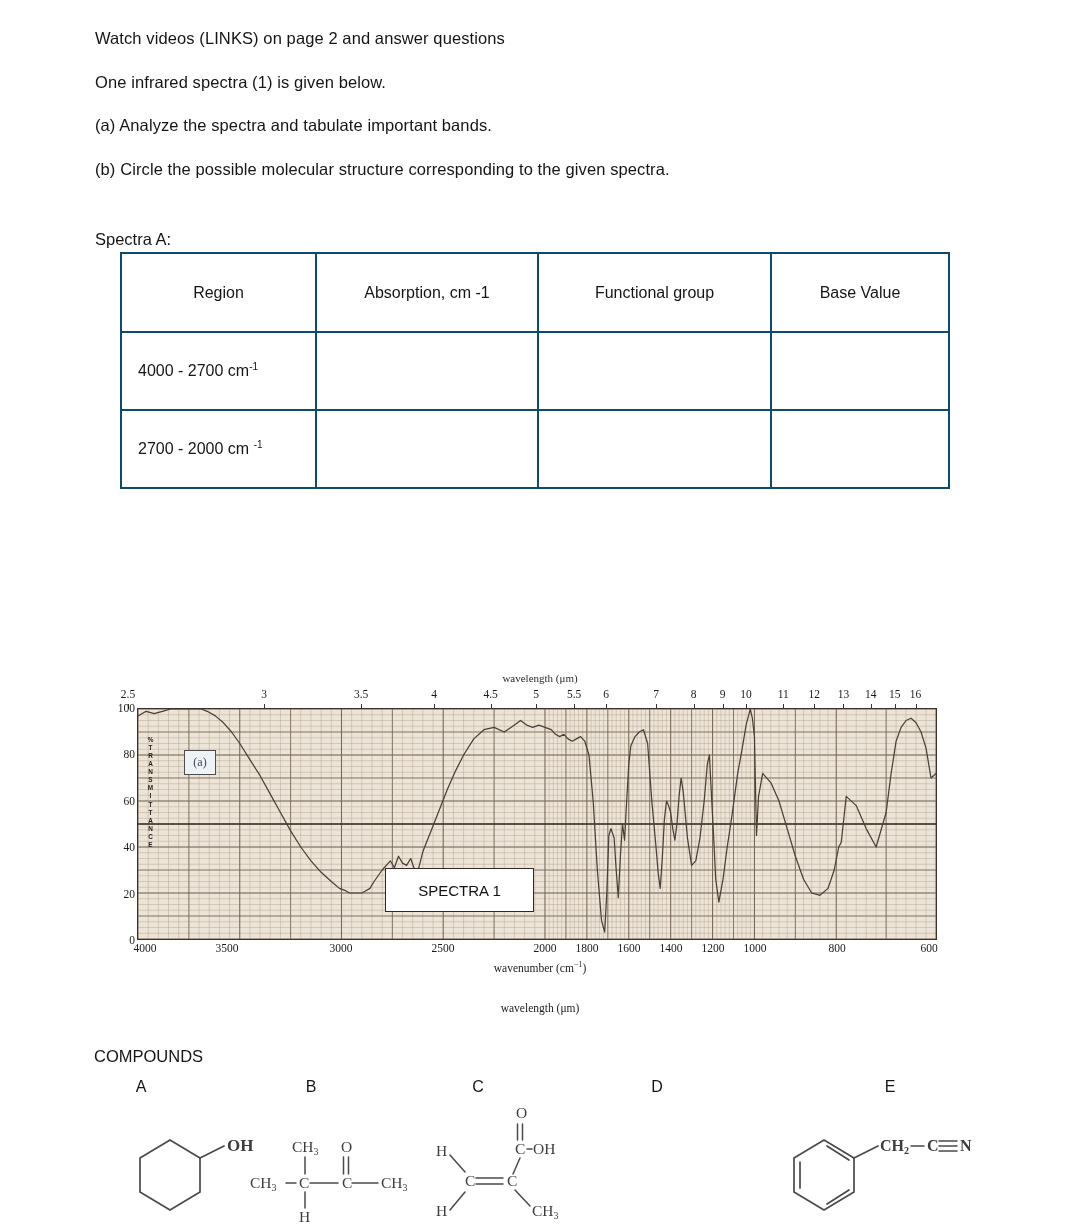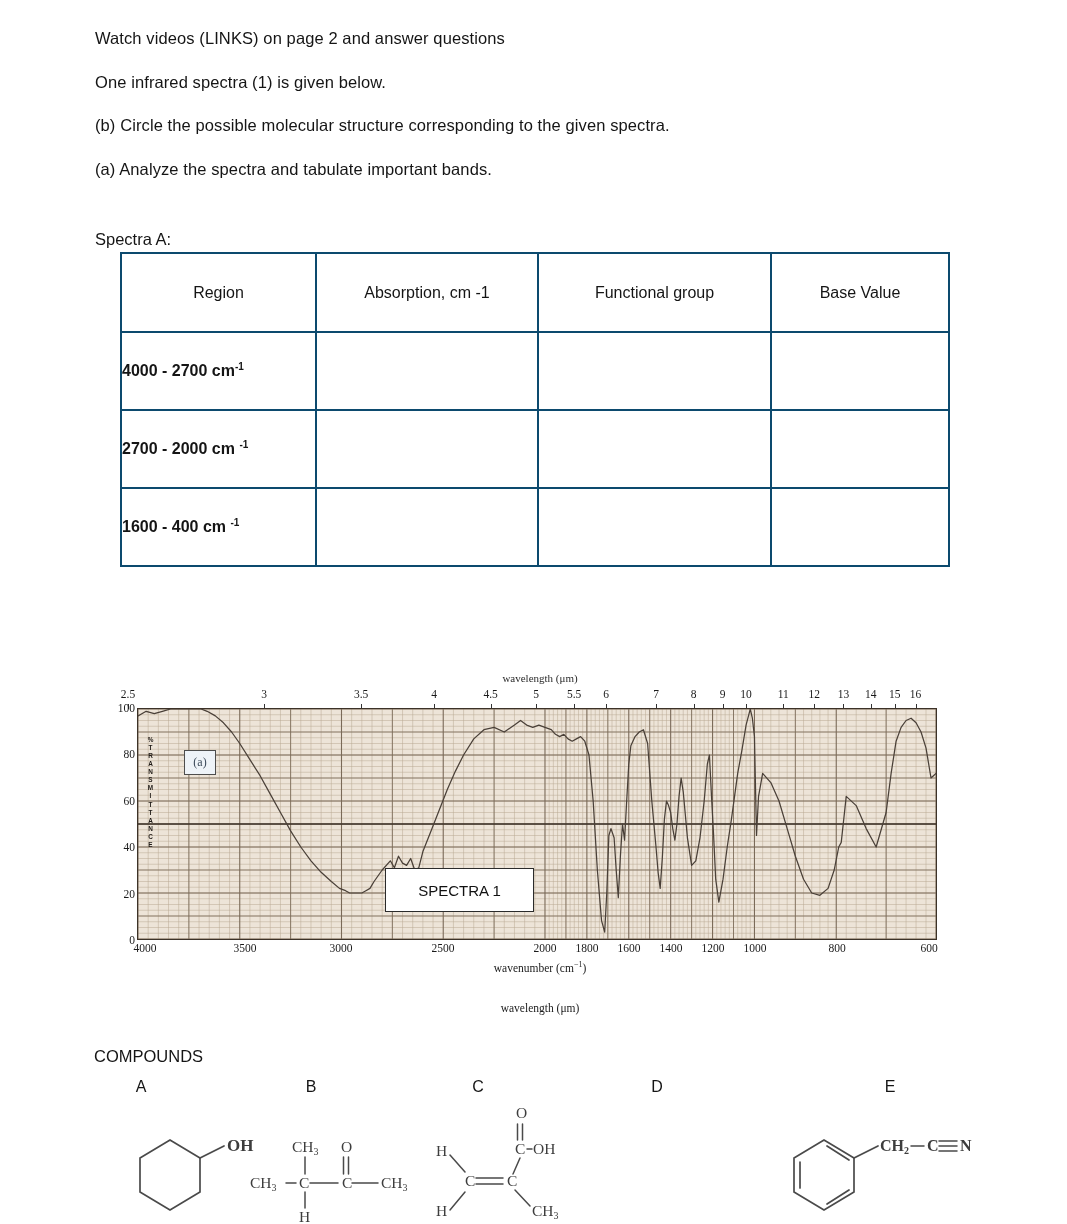--- a/index.html
+++ b/index.html
@@ -59,24 +59,24 @@
     height: 77px;
     text-align: center;
     font-weight: normal;
     font-size: 16px;
     color: #151515;
   }
   .ir-table tbody td {
     height: 76px;
   }
   .ir-table tbody td.region-cell {
+    padding-left: 16px;
     font-size: 16px;
     color: #151515;
     text-align: left;
-    font-weight: bold;
   }
   .col-region   { width: 195px; }
   .col-abs      { width: 222px; }
   .col-func     { width: 233px; }
   .col-base     { width: 178px; }
   sup.neg { font-size: 10px; vertical-align: super; }
 
   
   #chart-area {
     position: absolute;
@@ -271,22 +271,22 @@
     top: 0;
   }
   .struct svg { display: block; }
 </style>
 </head>
 <body>
 
 <div class="prompt-block">
   <div class="prompt-line">Watch videos (LINKS) on page 2 and answer questions</div>
   <div class="prompt-line">One infrared spectra (1)  is given below.</div>
+  <div class="prompt-line">(a) Analyze the spectra and tabulate important bands.</div>
   <div class="prompt-line">(b) Circle the possible molecular structure corresponding to the given spectra.</div>
-  <div class="prompt-line">(a) Analyze the spectra and tabulate important bands.</div>
 </div>
 
 <div class="spectra-a-label">Spectra  A:</div>
 
 <table class="ir-table">
   <colgroup>
     <col class="col-region">
       <col class="col-abs">
       <col class="col-func">
       <col class="col-base">
@@ -301,26 +301,20 @@
   </thead>
   <tbody>
     <tr>
       <td class="region-cell"><span>4000  -  2700  cm</span><sup class="neg">-1</sup></td>
       <td></td>
       <td></td>
       <td></td>
     </tr>
     <tr>
       <td class="region-cell"><span>2700  -  2000 cm </span><sup class="neg">-1</sup></td>
-      <td></td>
-      <td></td>
-      <td></td>
-    </tr>
-    <tr>
-      <td class="region-cell"><span>1600  - 400  cm </span><sup class="neg">-1</sup></td>
       <td></td>
       <td></td>
       <td></td>
     </tr>
   </tbody>
 </table>
 
 <div id="chart-area">
 
   <div class="chart-top-title">wavelength (μm)</div>
@@ -574,21 +568,21 @@
       <div>C</div>
       <div>E</div>
     </div>
 
   <div id="marker-a">(a)</div>
 
   <div id="spectra-callout">SPECTRA 1</div>
 
   <div class="bot-ticks" id="bot-ticks">
       <span style="left:8px;top:0px">4000</span>
-      <span style="left:108px;top:0px">3500</span>
+      <span style="left:90px;top:0px">3500</span>
       <span style="left:204px;top:0px">3000</span>
       <span style="left:306px;top:0px">2500</span>
       <span style="left:408px;top:0px">2000</span>
       <span style="left:450px;top:0px">1800</span>
       <span style="left:492px;top:0px">1600</span>
       <span style="left:534px;top:0px">1400</span>
       <span style="left:576px;top:0px">1200</span>
       <span style="left:618px;top:0px">1000</span>
       <span style="left:700px;top:0px">800</span>
       <span style="left:792px;top:0px">600</span>

